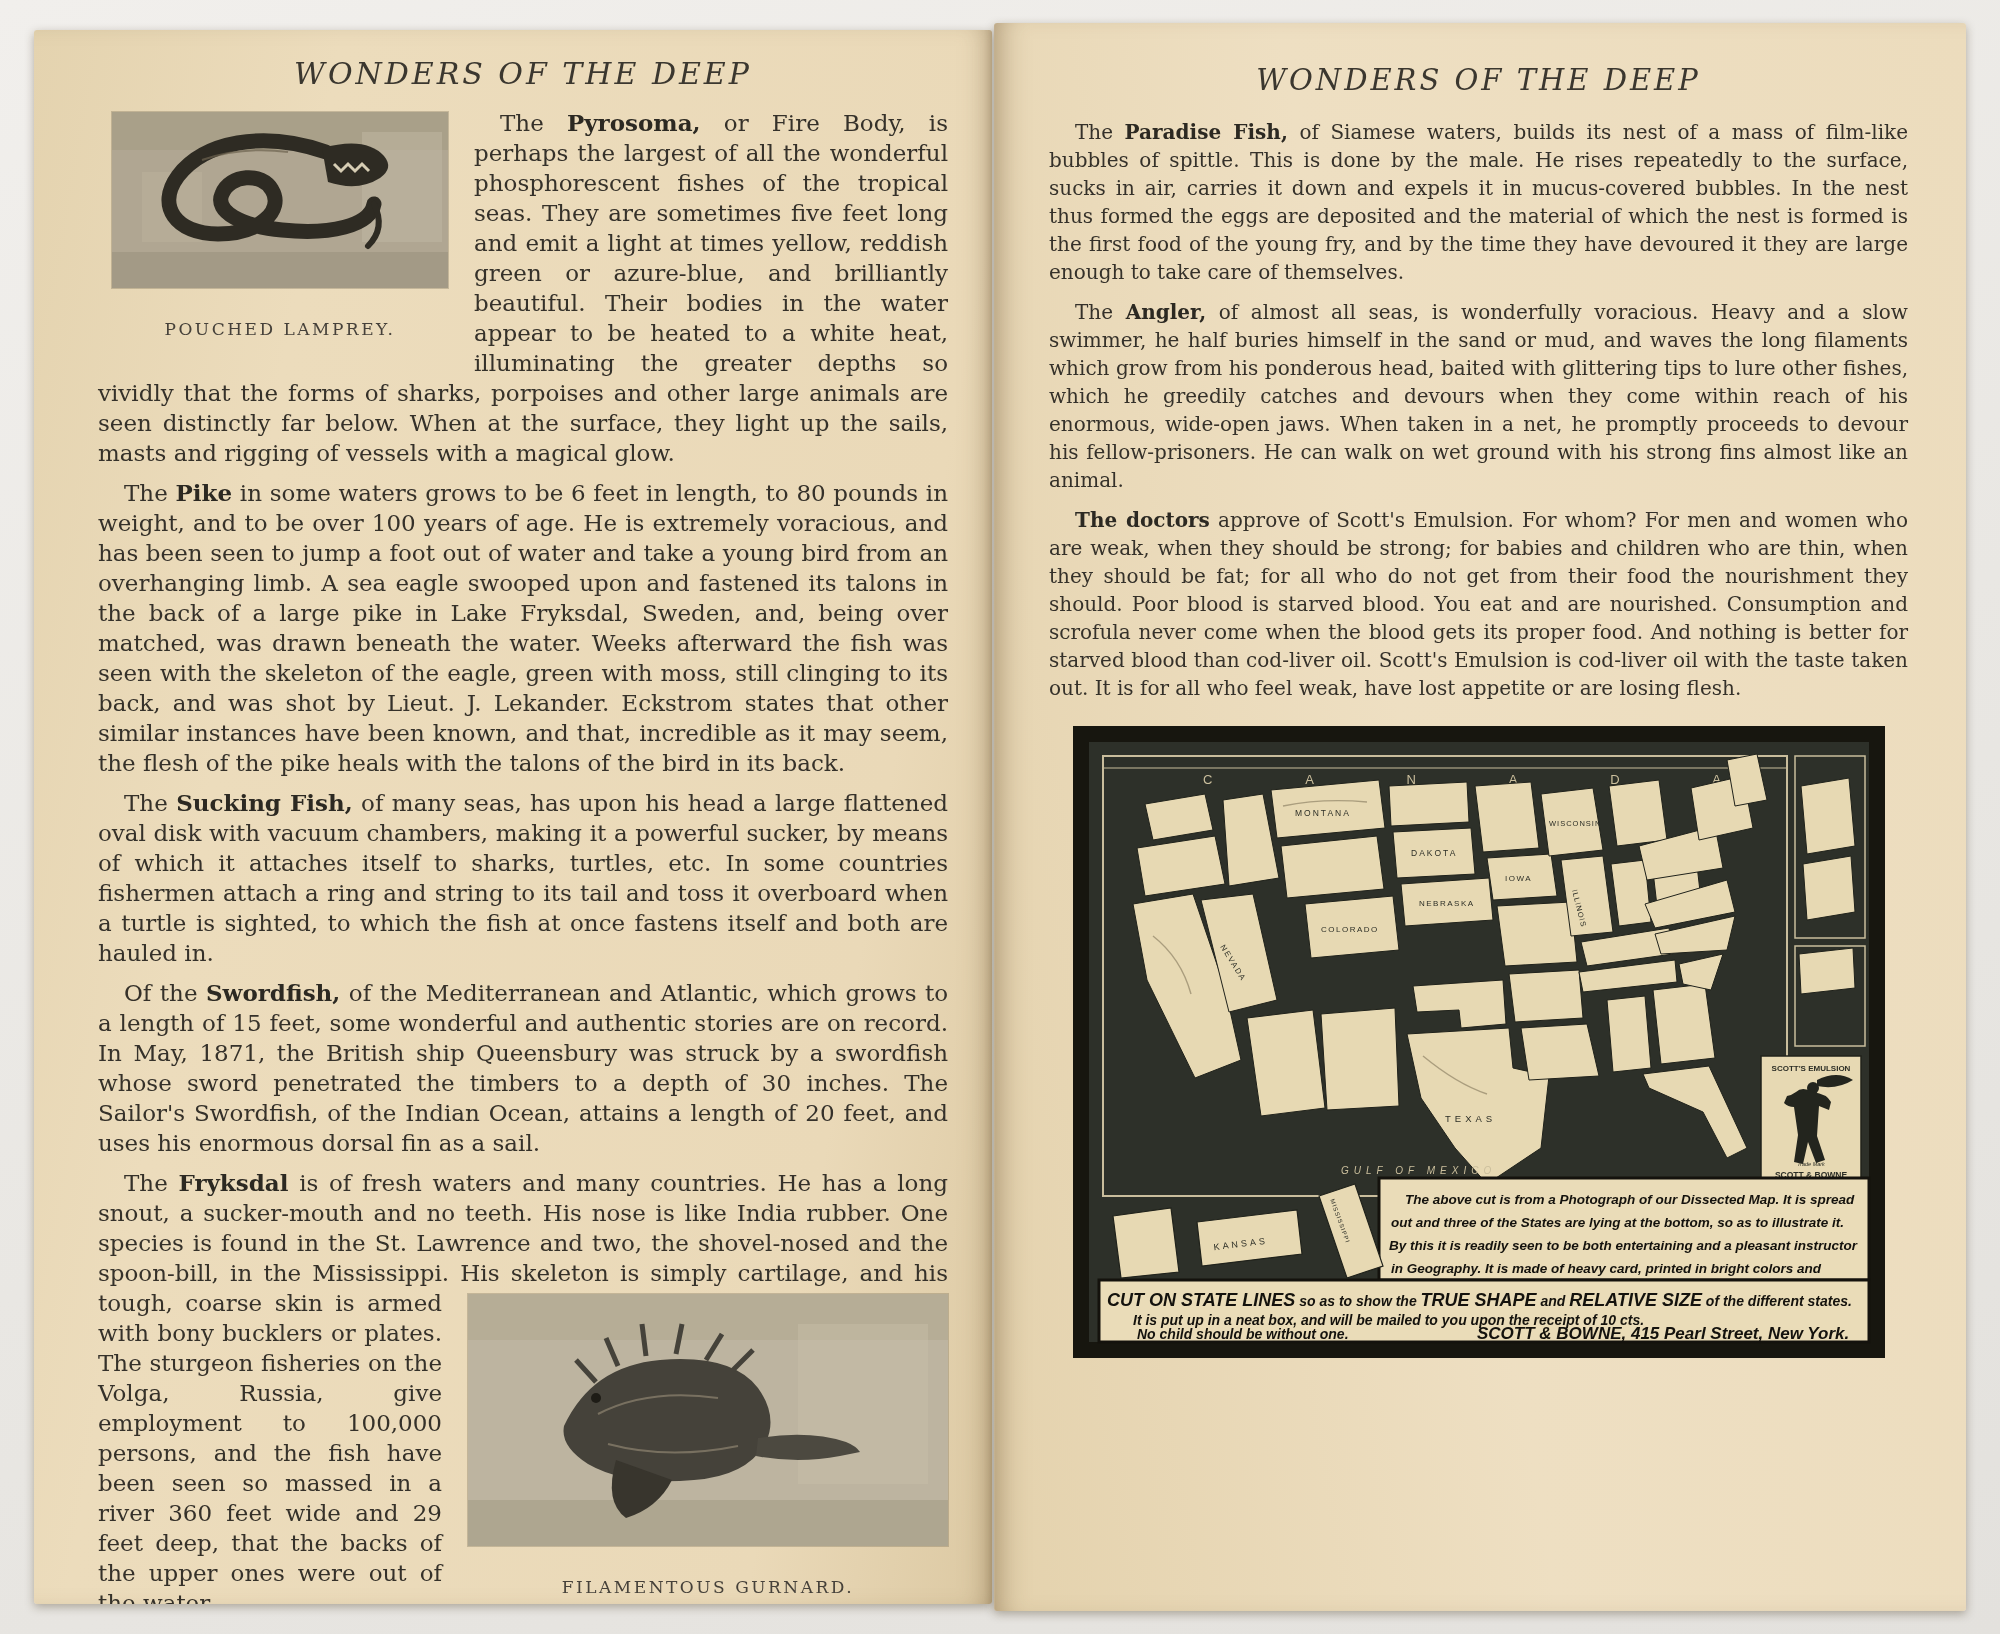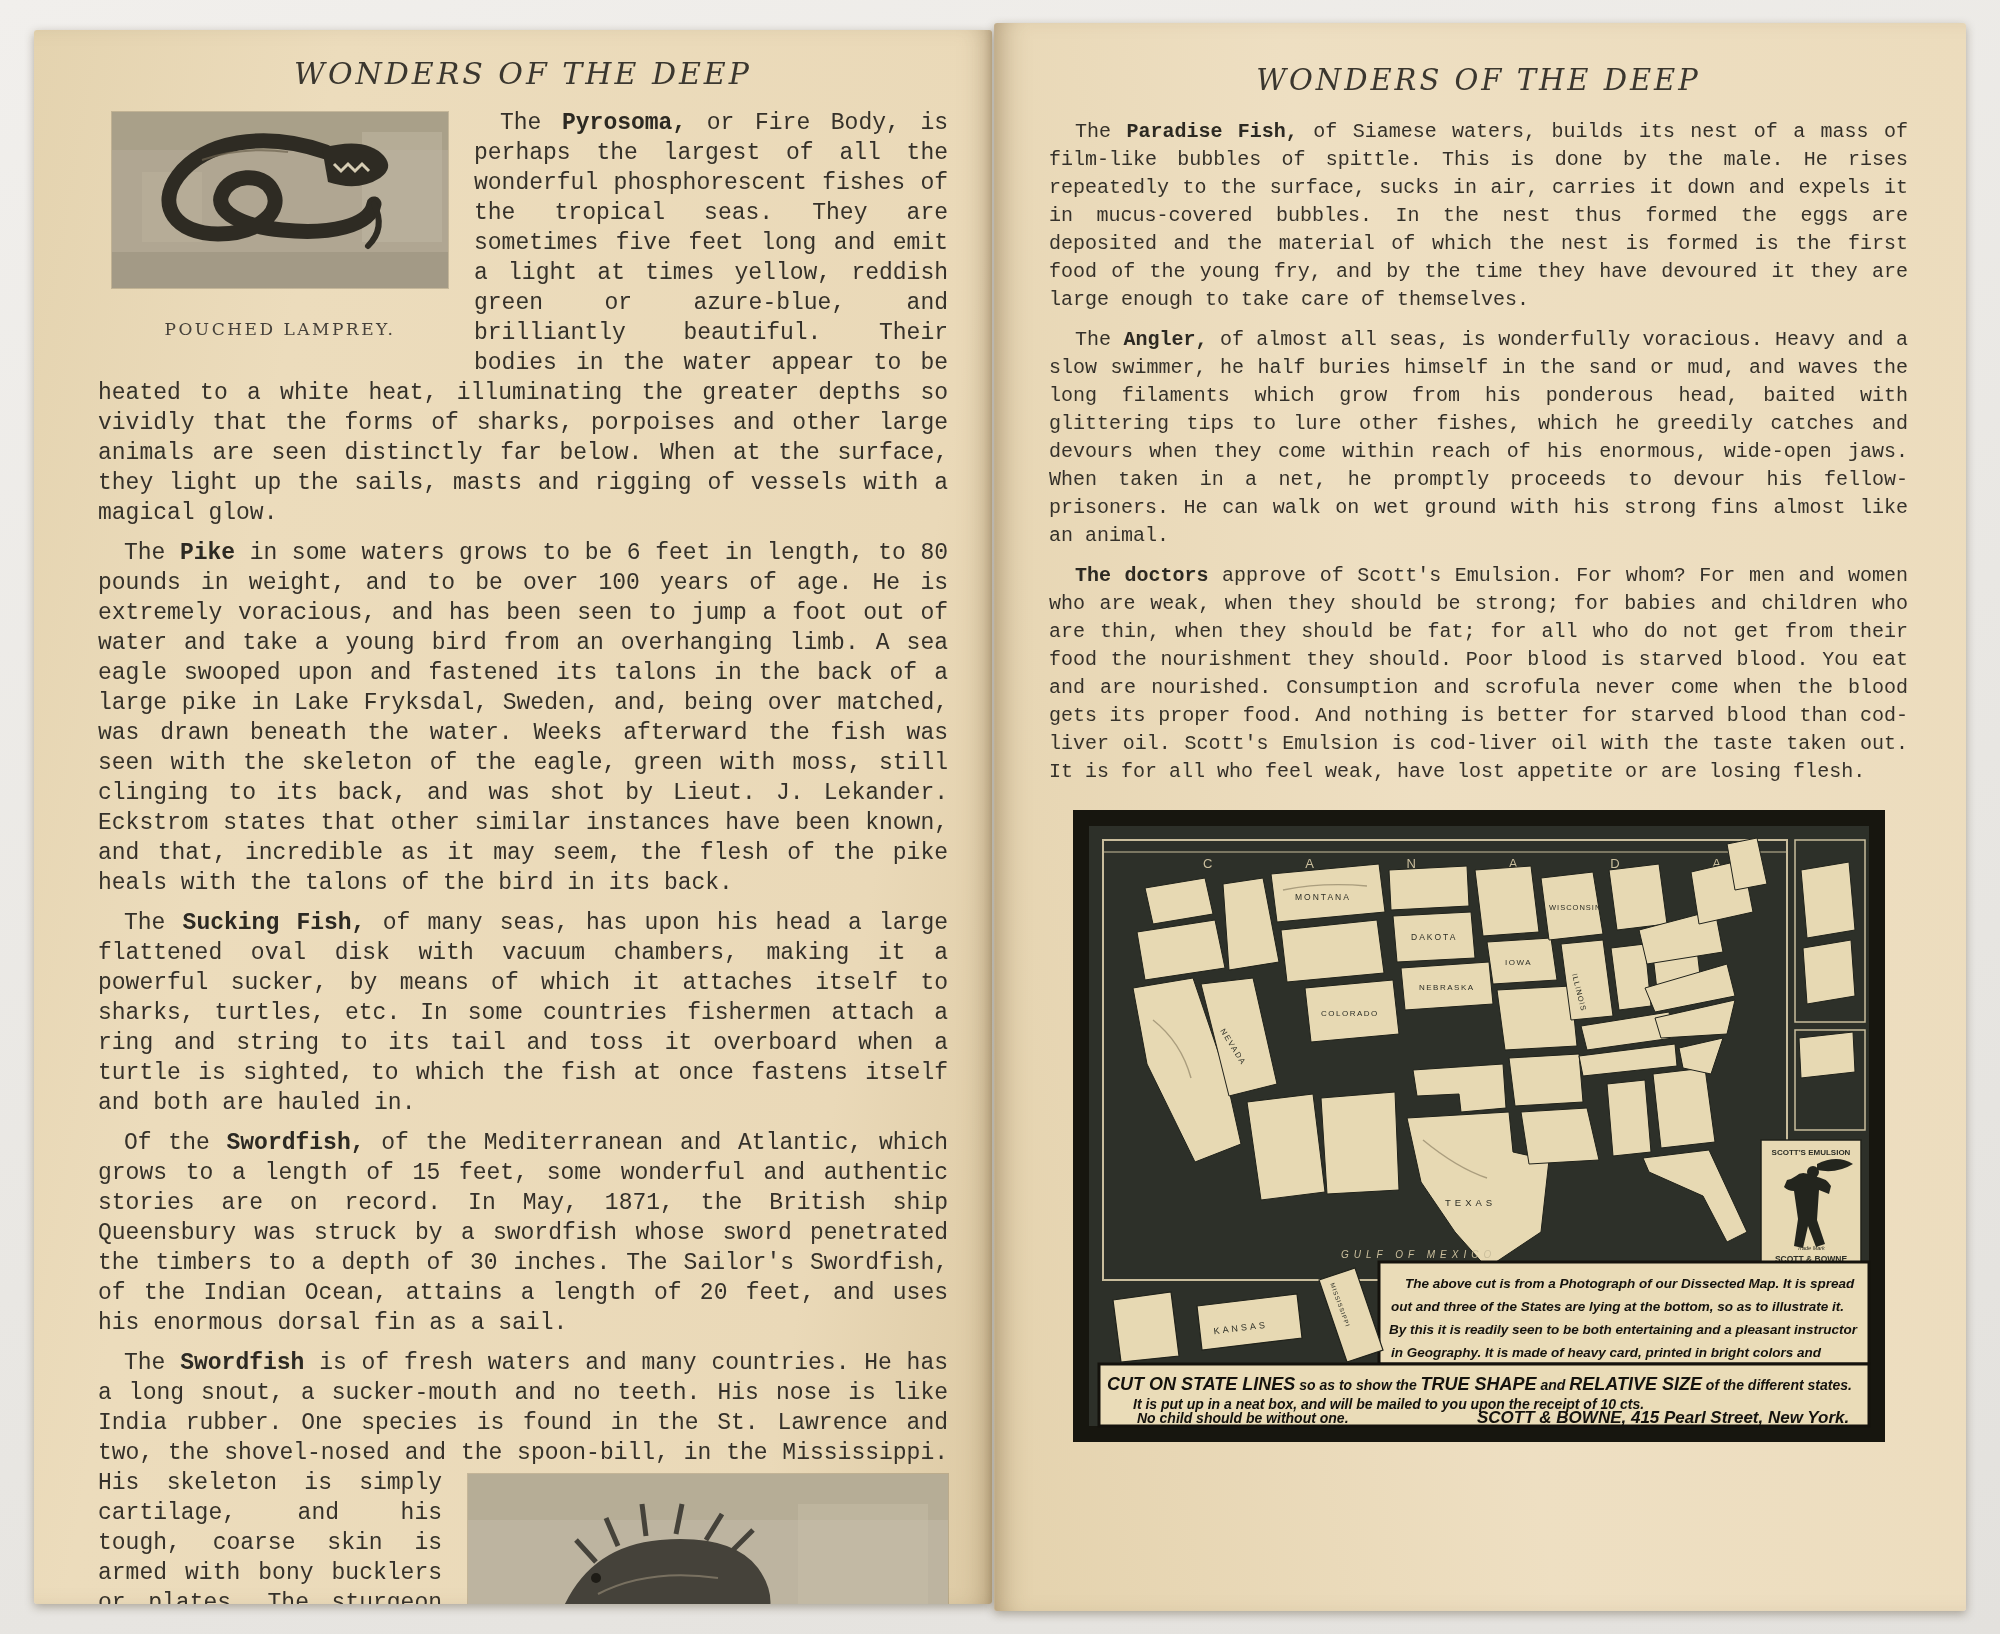--- a/index.html
+++ b/index.html
@@ -28,21 +28,21 @@
     border-left:1px solid rgba(120,95,60,.35);
   }
   .page-title{
     font-style:italic;font-weight:normal;text-align:center;
     letter-spacing:3px;color:#3b372f;margin:0 0 16px 0;
     font-size:30px;line-height:1.2;
   }
   .page.right .page-title{font-size:29px;margin-bottom:20px;}
   .body-text{font-size:23px;line-height:30px;text-align:justify;color:#35312a;}
   .page.right .body-text{font-size:20px;line-height:28px;}
-  .body-text p{margin:0 0 10px 0;text-indent:26px;font-family:Liberation Mono, monospace;}
+  .body-text p{margin:0 0 10px 0;text-indent:26px;}
   .page.right .body-text p{margin-bottom:12px;}
   b{font-weight:bold;color:#2c2922;}
   .fig{
     background:#b1a793;
     box-shadow:0 0 0 1px rgba(80,70,50,.25);
   }
   .fig svg{display:block;}
   .fig-caption{
     text-align:center;font-size:17px;letter-spacing:2.5px;color:#46413a;
     margin-top:26px;text-indent:0;background:transparent;box-shadow:none;
@@ -83,21 +83,21 @@
       </div>
 
       <p><span>The </span><b>Pyrosoma,</b><span> or Fire Body, is perhaps the largest of all the wonderful phosphorescent fishes of the tropical seas.  They are sometimes five feet long and emit a light at times yellow, reddish green or azure-blue, and brilliantly beautiful.  Their bodies in the water appear to be heated to a white heat, illuminating the greater depths so vividly that the forms of sharks, porpoises and other large animals are seen distinctly far below.  When at the surface, they light up the sails, masts and rigging of vessels with a magical glow.</span></p>
 
       <p><span>The </span><b>Pike</b><span> in some waters grows to be 6 feet in length, to 80 pounds in weight, and to be over 100 years of age.  He is extremely voracious, and has been seen to jump a foot out of water and take a young bird from an overhanging limb.  A sea eagle swooped upon and fastened its talons in the back of a large pike in Lake Fryksdal, Sweden, and, being over matched, was drawn beneath the water.  Weeks afterward the fish was seen with the skeleton of the eagle, green with moss, still clinging to its back, and was shot by Lieut. J. Lekander.  Eckstrom states that other similar instances have been known, and that, incredible as it may seem, the flesh of the pike heals with the talons of the bird in its back.</span></p>
 
       <p><span>The </span><b>Sucking Fish,</b><span> of many seas, has upon his head a large flattened oval disk with vacuum chambers, making it a powerful sucker, by means of which it attaches itself to sharks, turtles, etc.  In some countries fishermen attach a ring and string to its tail and toss it overboard when a turtle is sighted, to which the fish at once fastens itself and both are hauled in.</span></p>
 
       <p><span>Of the </span><b>Swordfish,</b><span> of the Mediterranean and Atlantic, which grows to a length of 15 feet, some wonderful and authentic stories are on record.  In May, 1871, the British ship Queensbury was struck by a swordfish whose sword penetrated the timbers to a depth of 30 inches.  The Sailor's Swordfish, of the Indian Ocean, attains a length of 20 feet, and uses his enormous dorsal fin as a sail.</span></p>
 
-      <p><span>The </span><b>Swordfish</b><span> is of fresh waters and many countries.  He has a long snout, a sucker-mouth and no teeth.  His nose is like India rubber.  One species is found in the St. Lawrence and two, the shovel-nosed and the spoon-bill, in the Mississippi.  His skeleton</span><span class="fig-wrap-r" style="display:block;">
+      <p><span>The </span><b>Fryksdal</b><span> is of fresh waters and many countries.  He has a long snout, a sucker-mouth and no teeth.  His nose is like India rubber.  One species is found in the St. Lawrence and two, the shovel-nosed and the spoon-bill, in the Mississippi.  His skeleton</span><span class="fig-wrap-r" style="display:block;">
             <span class="fig" style="display:block;">
               <svg width="480" height="252" viewBox="0 0 480 252">
             <rect x="0" y="0" width="480" height="252" fill="#bdb4a0"></rect>
             <rect x="0" y="0" width="480" height="46" fill="#aca389" opacity="0.45"></rect>
             <rect x="0" y="206" width="480" height="46" fill="#a0977f" opacity="0.5"></rect>
             <rect x="330" y="30" width="130" height="160" fill="#cac1ab" opacity="0.4"></rect>
             <path d="M96,132 q28,-60 96,-66 q72,-6 98,28 q20,28 8,54 q-18,34 -72,38 q-68,6 -106,-16 q-28,-18 -24,-38 z" fill="#45423a"></path>
             <path d="M150,72 l-12,-28 M178,62 l-4,-32 M208,60 l6,-30 M238,66 l16,-26 M128,88 l-20,-22 M265,76 l20,-20" stroke="#45423a" stroke-width="5" fill="none"></path>
             <path d="M148,166 q-12,42 10,58 q32,-10 46,-38 z" fill="#38352d"></path>
             <path d="M290,144 q52,-8 88,4 q10,4 14,10 l-20,4 q-42,8 -84,0 z" fill="#4c4940"></path>

